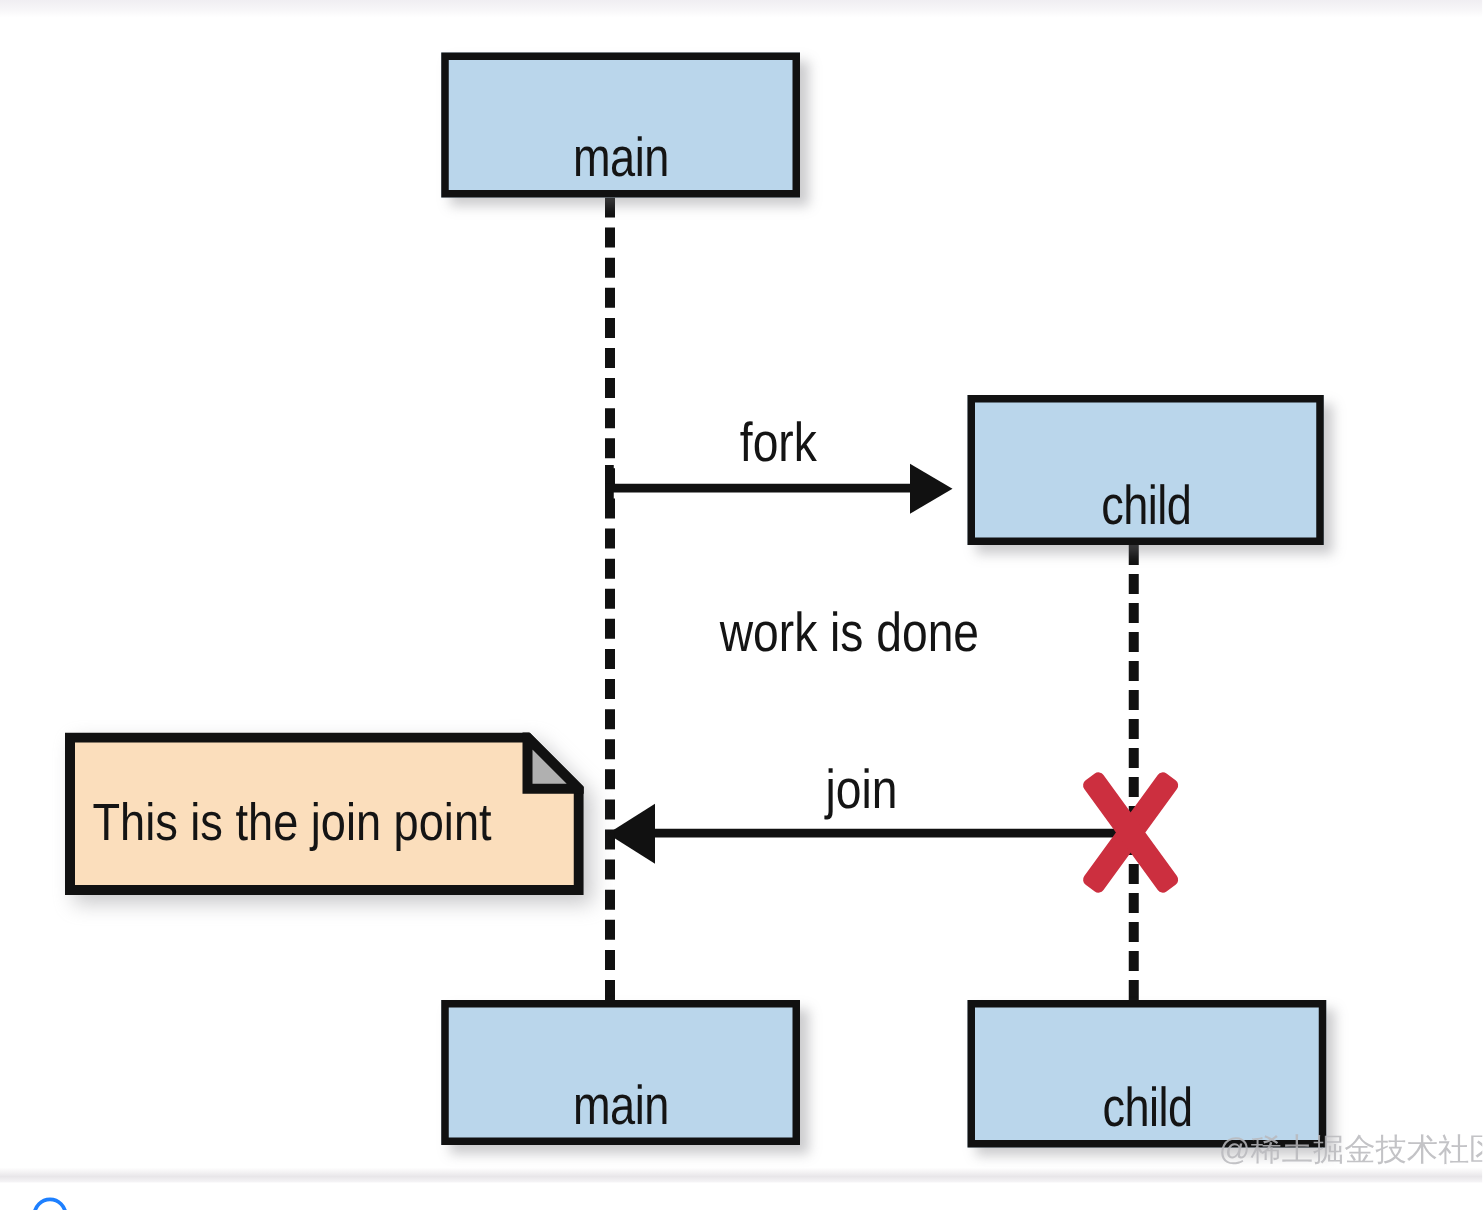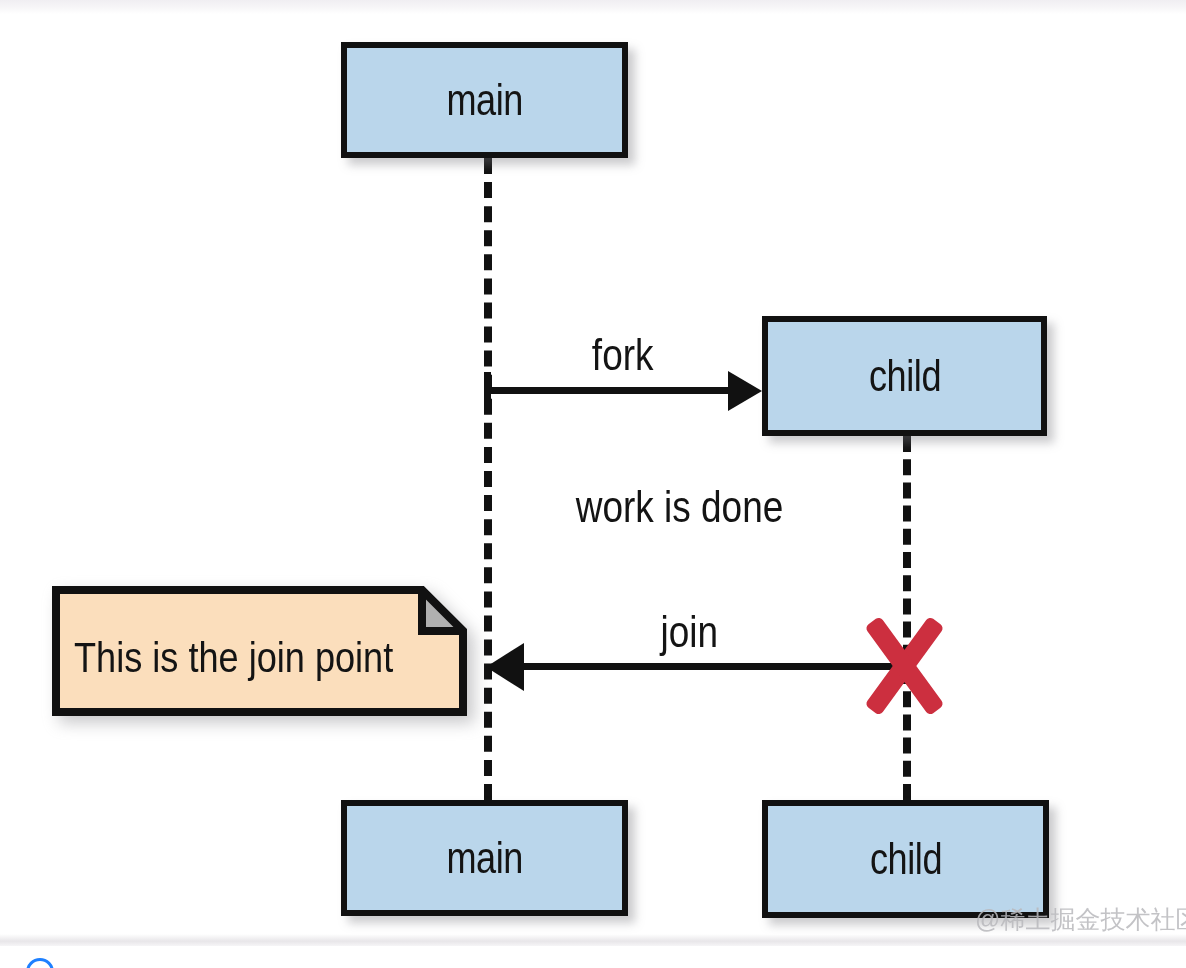--- a/index.html
+++ b/index.html
@@ -37,23 +37,24 @@
     background: transparent;
   }
 
   
   .node {
     position: absolute;
     box-sizing: border-box;
     background: #bad6eb;
     border: 6px solid #111111;
     display: flex;
-    align-items: center;
+    align-items: flex-end;
     justify-content: center;
     box-shadow: 7px 7px 9px rgba(120,120,125,0.38);
+    margin-left: 12px;
   }
   .node-label {
     font-family: "Liberation Sans", sans-serif;
     font-size: 44px;
     color: #141414;
     letter-spacing: -0.5px;
     transform: scaleX(0.82);
     white-space: nowrap;
   }
 

